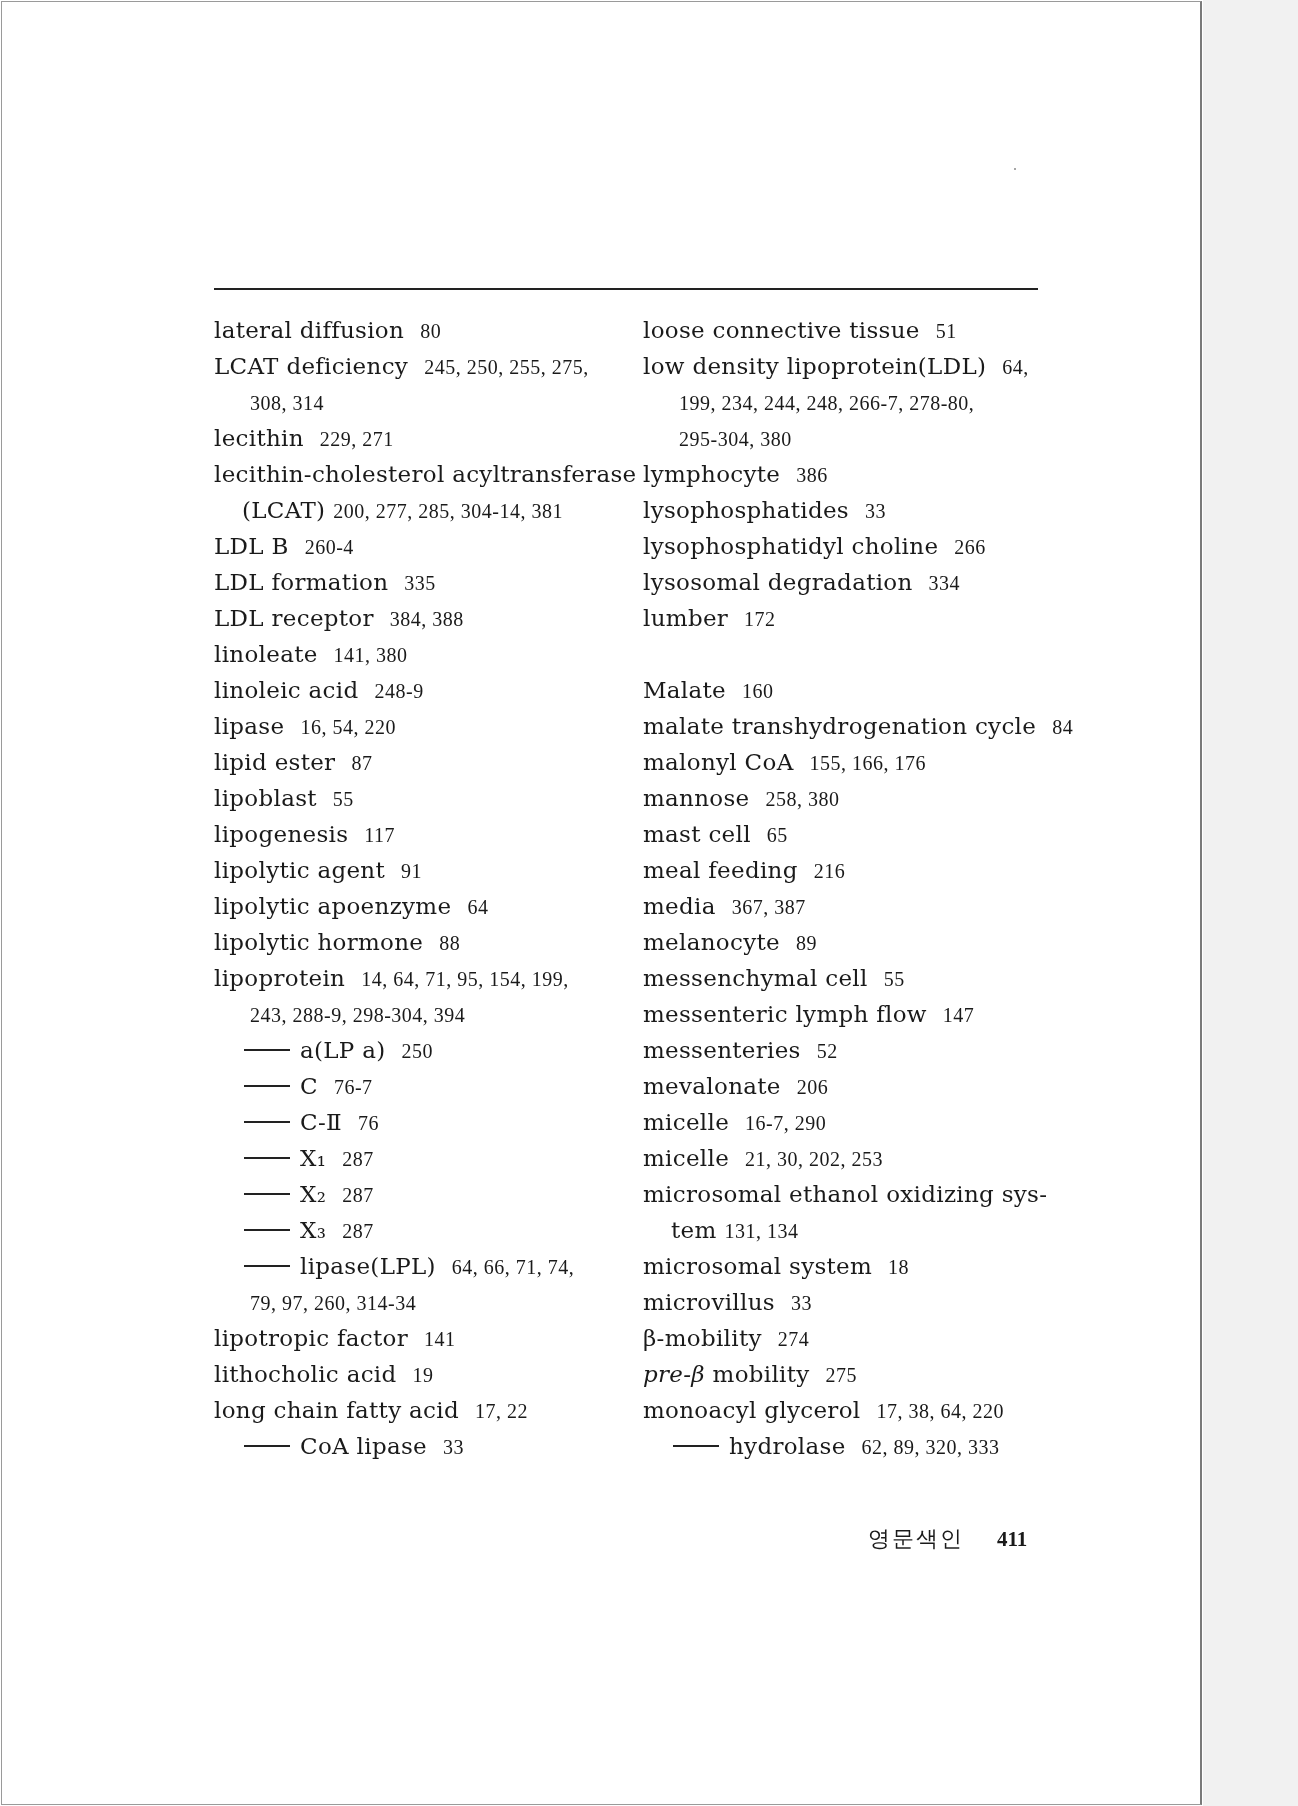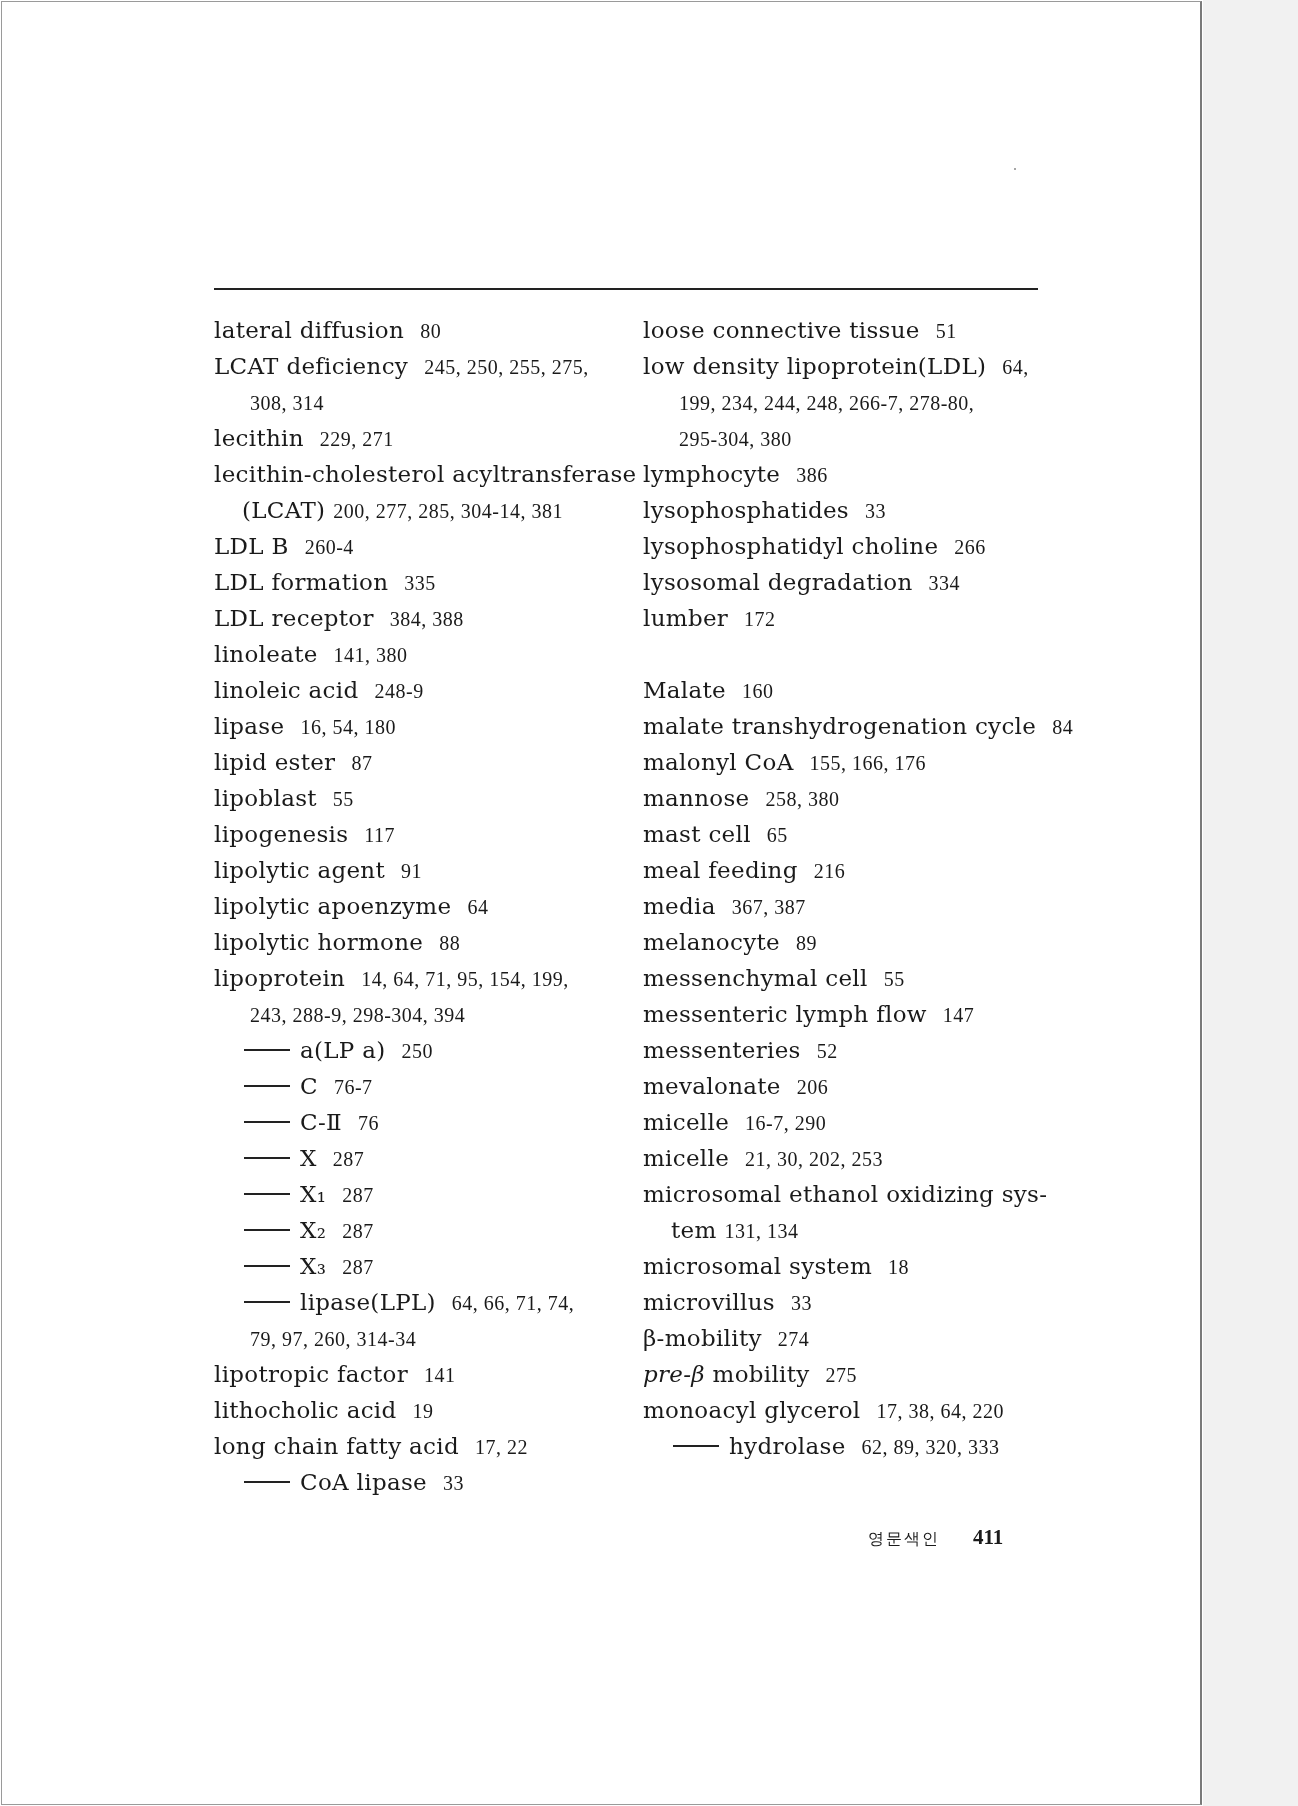--- a/index.html
+++ b/index.html
@@ -38,21 +38,21 @@
     }
     .cont .pages, .pages.only { margin-left: 8px; }
     .dash {
       display: inline-block; width: 46px; height: 0; border-top: 2px solid #222;
       vertical-align: middle; margin-right: 10px; position: relative; top: -2px;
     }
     .italic { font-style: italic; }
     .footer {
       position: absolute; left: 868px; top: 1524px; font-size: 22px; white-space: nowrap;
     }
-    .footer .label { font-family: Liberation Sans, sans-serif; font-size: 16px; letter-spacing: 2px; }
+    .footer .label { font-family: Liberation Sans, sans-serif; font-size: 22px; letter-spacing: 2px; }
     .footer .num { font-family: "Liberation Serif", serif; font-size: 21px; margin-left: 26px; font-weight: bold; }
     .speck { position: absolute; width: 2px; height: 2px; background: #888; border-radius: 1px; }
   </style>
 </head>
 <body>
 
 <div class="page-frame"></div>
 <div class="right-strip"></div>
 <div class="top-rule"></div>
 
@@ -61,33 +61,32 @@
     <div class="entry"><span class="term">LCAT deficiency</span><span class="pages">245, 250, 255, 275,</span></div>
     <div class="entry indent1 cont"><span class="pages only">308, 314</span></div>
     <div class="entry"><span class="term">lecithin</span><span class="pages">229, 271</span></div>
     <div class="entry"><span class="term">lecithin-cholesterol acyltransferase</span></div>
     <div class="entry indent1 cont"><span class="term">(LCAT)</span><span class="pages">200, 277, 285, 304-14, 381</span></div>
     <div class="entry"><span class="term">LDL B</span><span class="pages">260-4</span></div>
     <div class="entry"><span class="term">LDL formation</span><span class="pages">335</span></div>
     <div class="entry"><span class="term">LDL receptor</span><span class="pages">384, 388</span></div>
     <div class="entry"><span class="term">linoleate</span><span class="pages">141, 380</span></div>
     <div class="entry"><span class="term">linoleic acid</span><span class="pages">248-9</span></div>
-    <div class="entry"><span class="term">lipase</span><span class="pages">16, 54, 180</span></div>
+    <div class="entry"><span class="term">lipase</span><span class="pages">16, 54, 220</span></div>
     <div class="entry"><span class="term">lipid ester</span><span class="pages">87</span></div>
     <div class="entry"><span class="term">lipoblast</span><span class="pages">55</span></div>
     <div class="entry"><span class="term">lipogenesis</span><span class="pages">117</span></div>
     <div class="entry"><span class="term">lipolytic agent</span><span class="pages">91</span></div>
     <div class="entry"><span class="term">lipolytic apoenzyme</span><span class="pages">64</span></div>
     <div class="entry"><span class="term">lipolytic hormone</span><span class="pages">88</span></div>
     <div class="entry"><span class="term">lipoprotein</span><span class="pages">14, 64, 71, 95, 154, 199,</span></div>
     <div class="entry indent1 cont"><span class="pages only">243, 288-9, 298-304, 394</span></div>
     <div class="entry sub"><span class="dash"></span><span class="term">a(LP a)</span><span class="pages">250</span></div>
     <div class="entry sub"><span class="dash"></span><span class="term">C</span><span class="pages">76-7</span></div>
     <div class="entry sub"><span class="dash"></span><span class="term">C-Ⅱ</span><span class="pages">76</span></div>
-    <div class="entry sub"><span class="dash"></span><span class="term">X</span><span class="pages">287</span></div>
     <div class="entry sub"><span class="dash"></span><span class="term">X₁</span><span class="pages">287</span></div>
     <div class="entry sub"><span class="dash"></span><span class="term">X₂</span><span class="pages">287</span></div>
     <div class="entry sub"><span class="dash"></span><span class="term">X₃</span><span class="pages">287</span></div>
     <div class="entry sub"><span class="dash"></span><span class="term">lipase(LPL)</span><span class="pages">64, 66, 71, 74,</span></div>
     <div class="entry indent1 cont"><span class="pages only">79, 97, 260, 314-34</span></div>
     <div class="entry"><span class="term">lipotropic factor</span><span class="pages">141</span></div>
     <div class="entry"><span class="term">lithocholic acid</span><span class="pages">19</span></div>
     <div class="entry"><span class="term">long chain fatty acid</span><span class="pages">17, 22</span></div>
     <div class="entry sub"><span class="dash"></span><span class="term">CoA lipase</span><span class="pages">33</span></div>
   </div>

